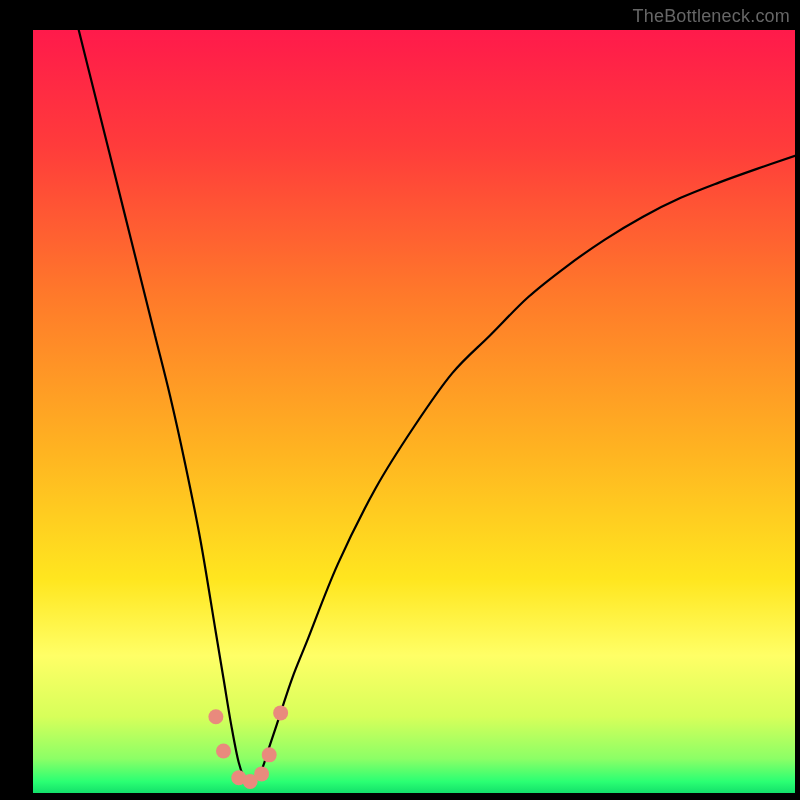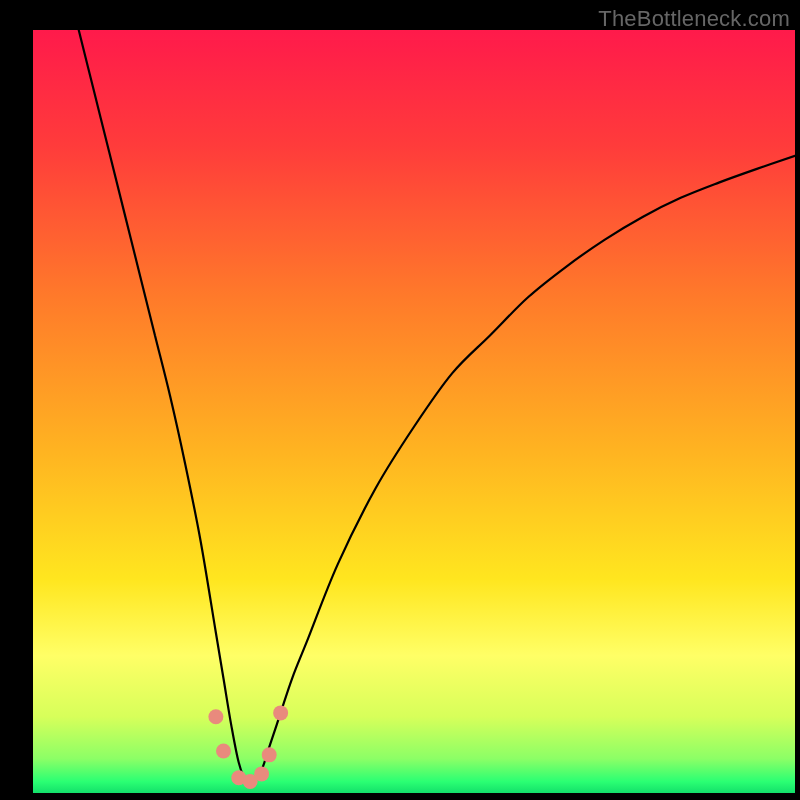--- a/index.html
+++ b/index.html
@@ -15,21 +15,21 @@
     position: absolute;
     left: 0; top: 0;
     width: 800px; height: 800px;
     background: #000;
   }
   .watermark {
     position: absolute;
     top: 6px;
     right: 10px;
     color: #666;
-    font-size: 22px;
+    font-size: 18px;
     font-weight: 500;
     letter-spacing: 0.2px;
     z-index: 10;
   }
   svg {
     position: absolute;
     left: 0; top: 0;
   }
 </style>
 </head>

